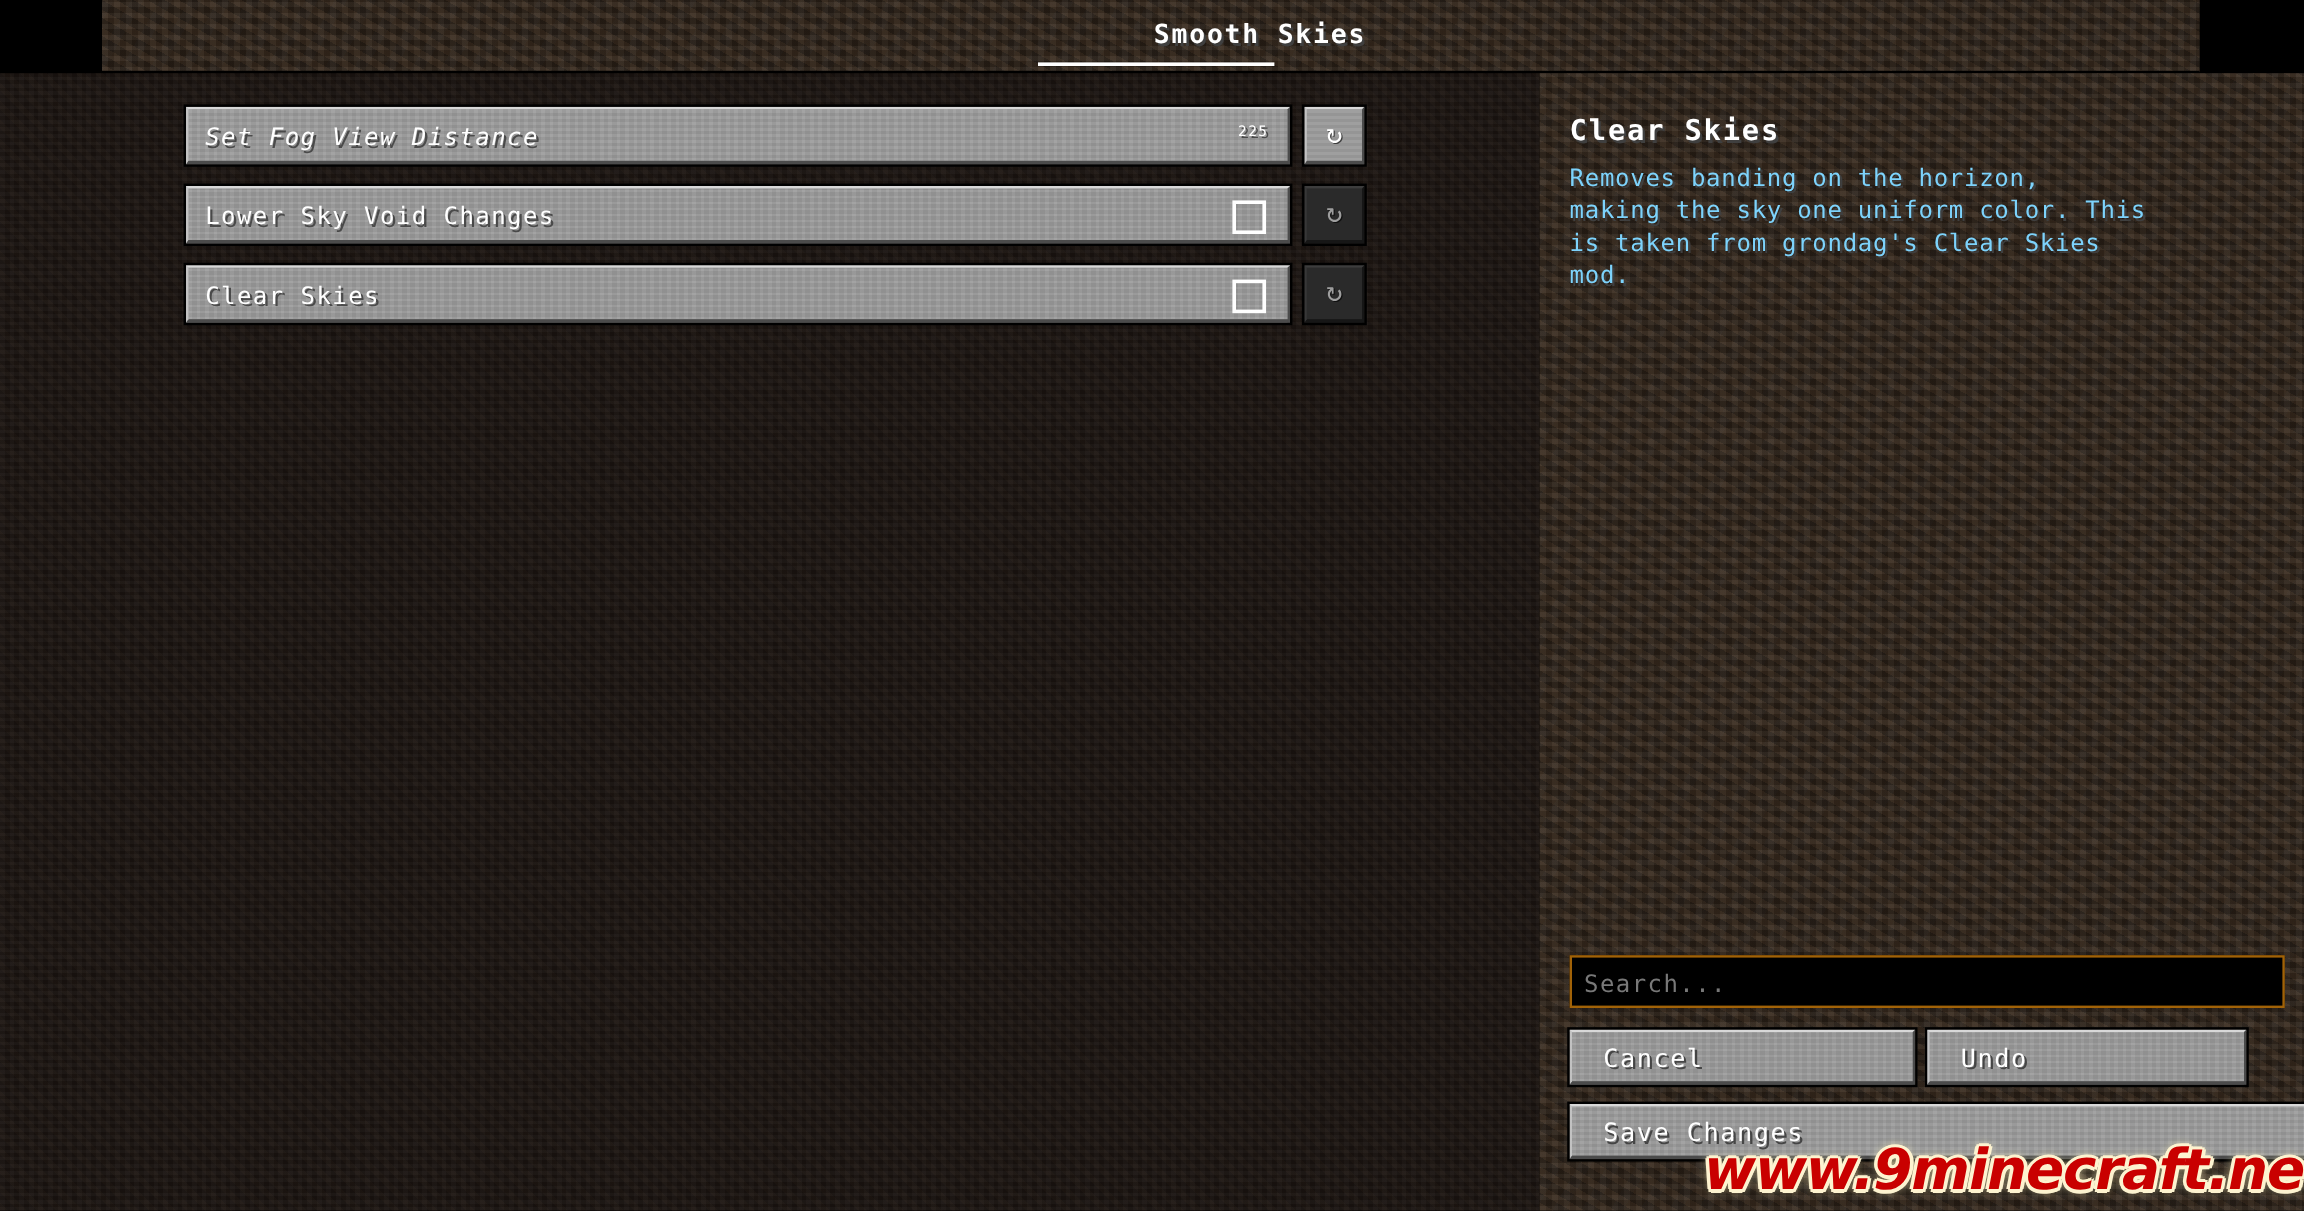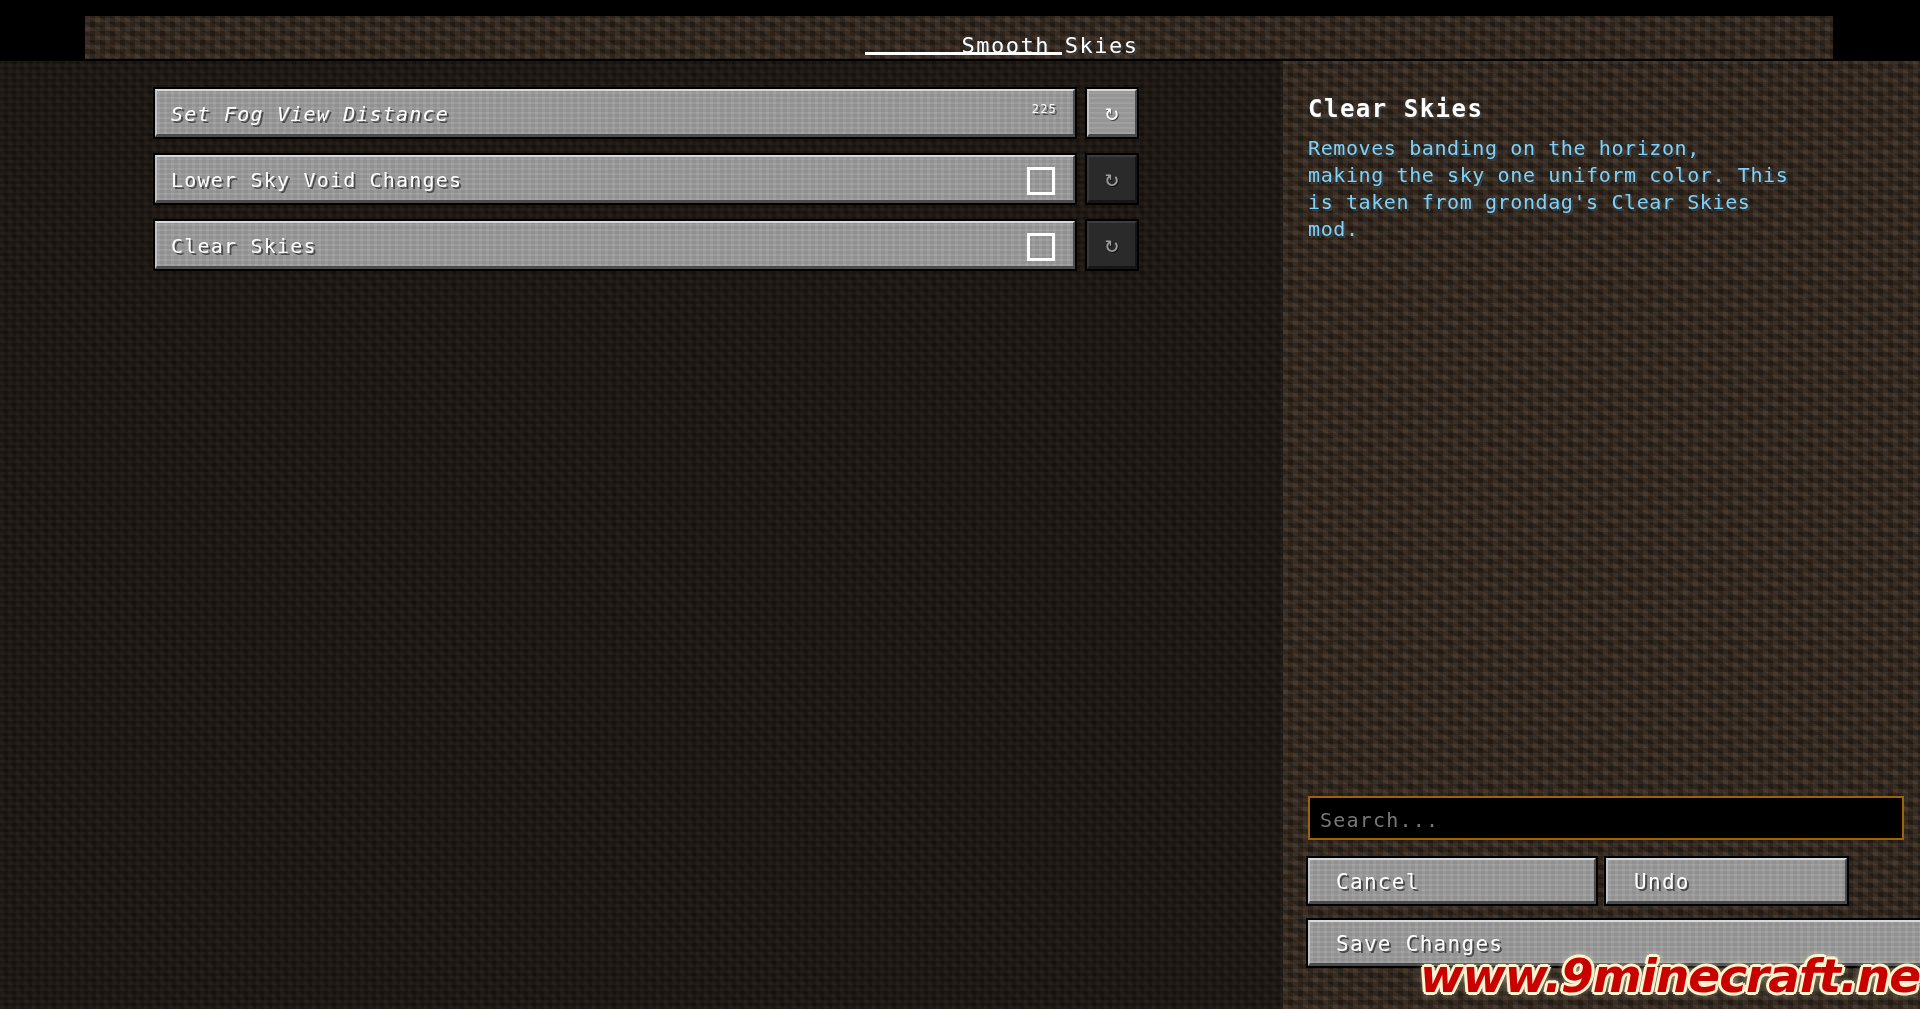--- a/index.html
+++ b/index.html
@@ -32,23 +32,24 @@
     background-image:
       repeating-linear-gradient(0deg, rgba(255,255,255,0.035) 0 4px, rgba(0,0,0,0.10) 4px 9px),
       repeating-linear-gradient(90deg, rgba(255,255,255,0.030) 0 5px, rgba(0,0,0,0.11) 5px 10px),
       repeating-linear-gradient(30deg, rgba(110,82,56,0.17) 0 6px, rgba(22,16,11,0.13) 6px 13px),
       repeating-linear-gradient(120deg, rgba(58,70,84,0.07) 0 9px, rgba(0,0,0,0) 9px 21px);
   }
 
   
   #header {
     position: absolute;
-    left: 85px;  top: 16px;
+    left: 85px;  top: 0;
     width: 1748px; height: 60px;
     overflow: hidden;
+    font-weight: bold;
   }
   #header-bottom-line {
     position: absolute;
     left: 85px; top: 59px;
     width: 1748px; height: 2px;
     background: #000000;
   }
   #tab {
     position: absolute;
     left: 840px; top: 0px;
@@ -223,21 +224,21 @@
     left: 0; top: 10px;
     width: 100%;
     text-align: left;
     color: #ffffff;
     font-size: 21px;
     letter-spacing: 1.3px;
     text-shadow: 2px 2px 0 rgba(60,60,60,0.9);
     padding-left: 26px;
   }
   #cancel-btn { left: 1308px; top: 858px; width: 288px; }
-  #undo-btn   { left: 1606px; top: 858px; width: 241px; }
+  #undo-btn   { left: 1606px; top: 858px; width: 266px; }
   #save-btn   { left: 1308px; top: 920px; width: 720px; }
 
   
   #watermark {
     position: absolute;
     left: 1420px; top: 948px;
     font-family: "DejaVu Sans", sans-serif;
     font-size: 47px;
     font-weight: bold;
     font-style: italic;

